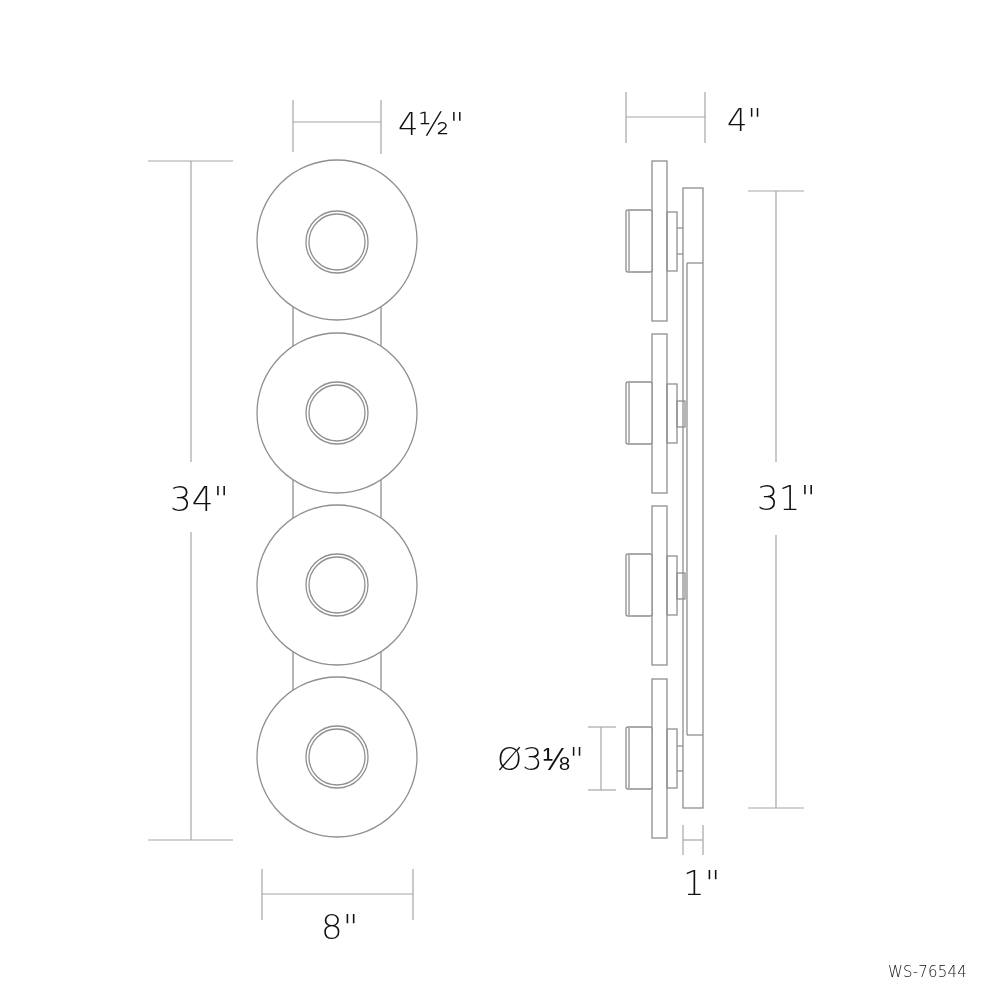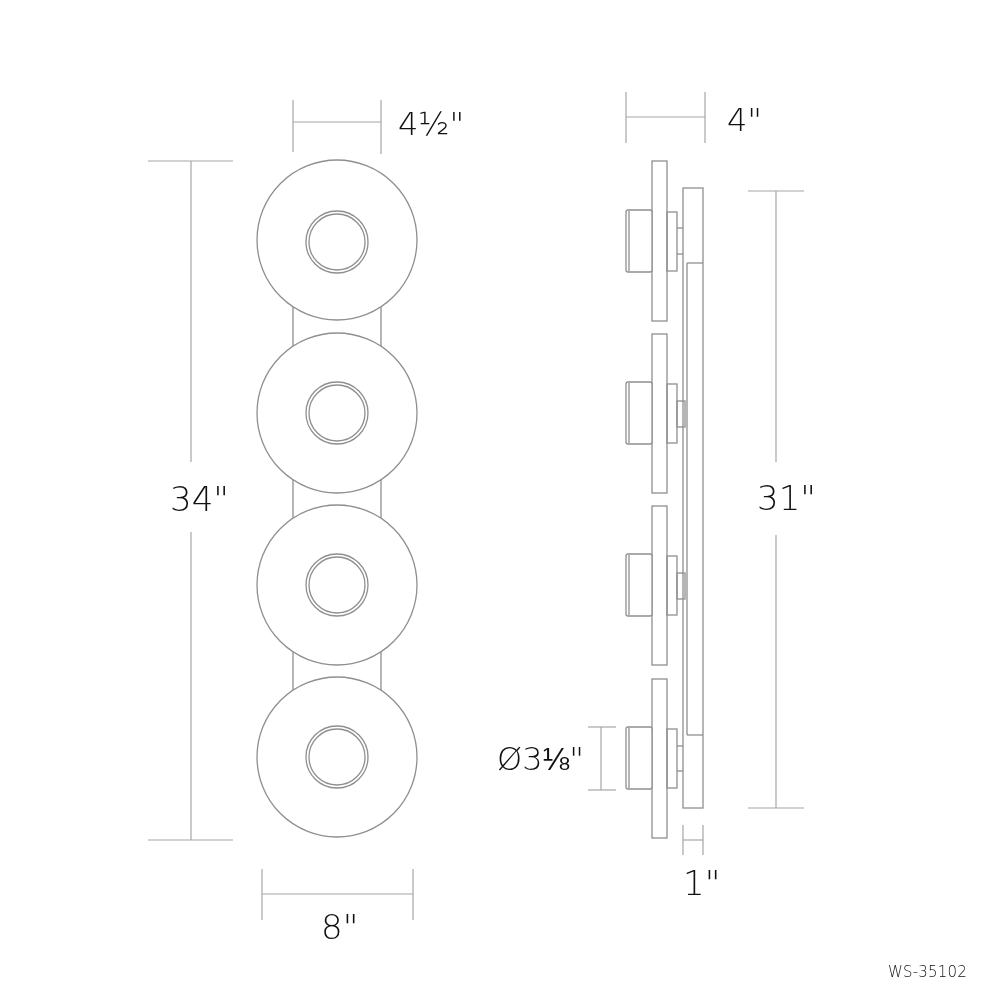--- a/index.html
+++ b/index.html
@@ -133,13 +133,13 @@
   </g>
 </svg>
 
 <div class="label dim-large" style="left:170px; top:482px;">34"</div>
 <div class="label dim-mid" style="left:398px; top:108px;">4½"</div>
 <div class="label dim-large" style="left:321px; top:910px;">8"</div>
 <div class="label dim-mid" style="left:727px; top:104px;">4"</div>
 <div class="label dim-large" style="left:757px; top:481px;">31"</div>
 <div class="label dim-mid" style="left:497px; top:743px;">Ø3⅛"</div>
 <div class="label dim-large" style="left:683px; top:866px;">1"</div>
-<div class="label model" style="left:888px; top:965px;">WS-35102</div>
+<div class="label model" style="left:888px; top:965px;">WS-76544</div>
 
 </body></html>

